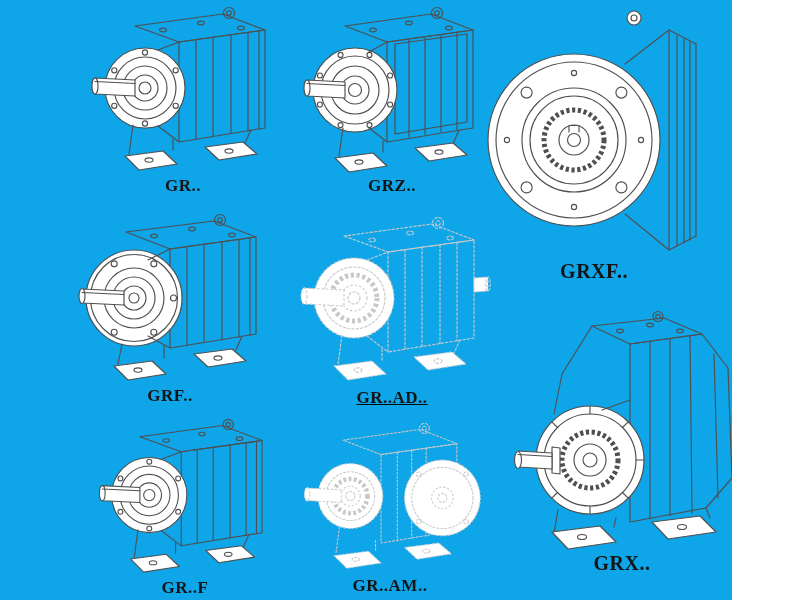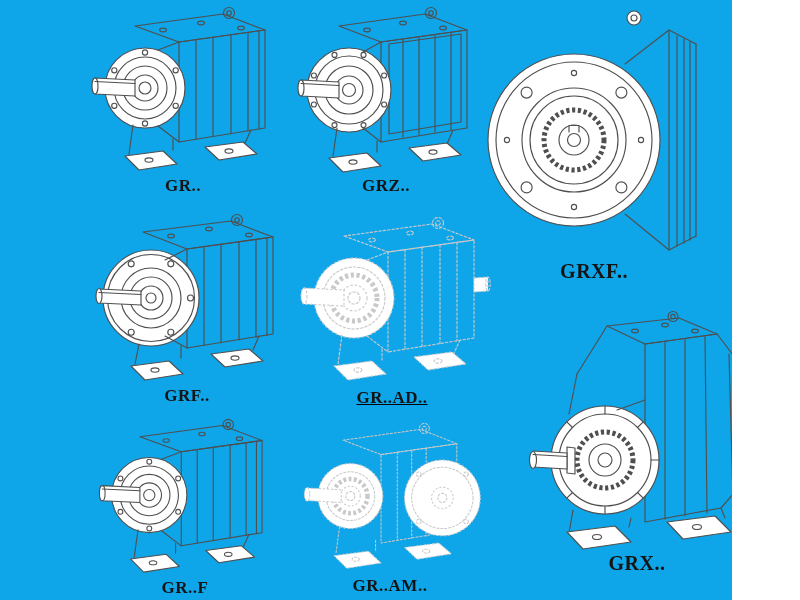--- a/index.html
+++ b/index.html
@@ -68,21 +68,21 @@
         <path class="ln" d="M90,135 L90,146"></path>
         <path class="ln" d="M168,126 L162,139"></path>
       <path class="fw" d="M42,152 L80,147 L94,160 L56,166 Z"></path>
         <ellipse class="ln" cx="66" cy="156" rx="4" ry="2.2"></ellipse>
       <path class="fw" d="M122,143 L160,138 L174,150 L136,156 Z"></path>
         <ellipse class="ln" cx="146" cy="147" rx="4" ry="2.2"></ellipse>
     </svg>
     <figcaption>GR..</figcaption>
   </figure>
 
-  <figure style="left:286px;top:4px;width:200px;">
+  <figure style="left:292px;top:4px;width:200px;">
     <svg width="190" height="170" viewBox="0 0 190 170">
       <g class="ln">
         <path d="M48,22 L134,10 L176,26 L90,38 Z"></path>
         <circle cx="140" cy="9" r="5.5"></circle>
           <circle cx="140" cy="9" r="2.3"></circle>
         <ellipse cx="76" cy="26" rx="3.4" ry="1.9"></ellipse>
           <ellipse cx="112" cy="19" rx="3.4" ry="1.9"></ellipse>
           <ellipse cx="152" cy="24" rx="3.4" ry="1.9"></ellipse>
         <path d="M90,38 L176,26 L176,124 L90,138 Z"></path>
         <path d="M98,40 L170,30 L170,118 L98,130 Z"></path>
@@ -150,21 +150,21 @@
       <circle class="ln" cx="92" cy="140" r="52"></circle>
       <circle class="ln" cx="92" cy="140" r="44"></circle>
       <circle class="gear" cx="92" cy="140" r="30"></circle>
       <circle class="fw" cx="92" cy="140" r="15"></circle>
       <circle class="ln" cx="92" cy="140" r="6.5"></circle>
       <path class="ln" d="M87,132 L87,125.5 L97,125.5 L97,132"></path>
     </svg>
     <figcaption class="big">GRXF..</figcaption>
   </figure>
 
-  <figure style="left:80px;top:212px;width:214px;">
+  <figure style="left:63px;top:212px;width:214px;">
     <svg width="205" height="172" viewBox="0 0 205 172">
       <g class="ln">
         <path d="M58,20 L146,9 L188,25 L102,37 Z"></path>
         <circle cx="152" cy="8" r="5.5"></circle>
           <circle cx="152" cy="8" r="2.3"></circle>
         <ellipse cx="86" cy="24" rx="3.4" ry="1.9"></ellipse>
           <ellipse cx="124" cy="17" rx="3.4" ry="1.9"></ellipse>
           <ellipse cx="164" cy="23" rx="3.4" ry="1.9"></ellipse>
         <path d="M102,37 L188,25 L188,122 L102,136 Z"></path>
         <path d="M119,34.6 L119,133.4"></path>
@@ -233,21 +233,21 @@
         <path class="ln" d="M90,135 L90,146"></path>
         <path class="ln" d="M168,126 L162,139"></path>
       <path class="fw" d="M42,152 L80,147 L94,160 L56,166 Z"></path>
         <ellipse class="ln" cx="66" cy="156" rx="4" ry="2.2"></ellipse>
       <path class="fw" d="M122,143 L160,138 L174,150 L136,156 Z"></path>
         <ellipse class="ln" cx="146" cy="147" rx="4" ry="2.2"></ellipse>
     </svg>
     <figcaption>GR..AD..</figcaption>
   </figure>
 
-  <figure style="left:511px;top:310px;width:252px;">
+  <figure style="left:496px;top:310px;width:252px;">
     <svg width="245" height="240" viewBox="0 0 245 240">
       <g class="ln">
         <path d="M92,16 L164,8 L202,24 L130,34 Z"></path>
         <circle cx="158" cy="6.5" r="5"></circle>
           <circle cx="158" cy="6.5" r="2.2"></circle>
         <ellipse cx="120" cy="21" rx="3.4" ry="1.9"></ellipse>
           <ellipse cx="150" cy="15" rx="3.4" ry="1.9"></ellipse>
           <ellipse cx="180" cy="21" rx="3.4" ry="1.9"></ellipse>
         <path d="M130,34 L202,24 L228,58 L232,168 L206,198 L130,212 Z"></path>
         <path d="M150,31.2 L150,209"></path>

